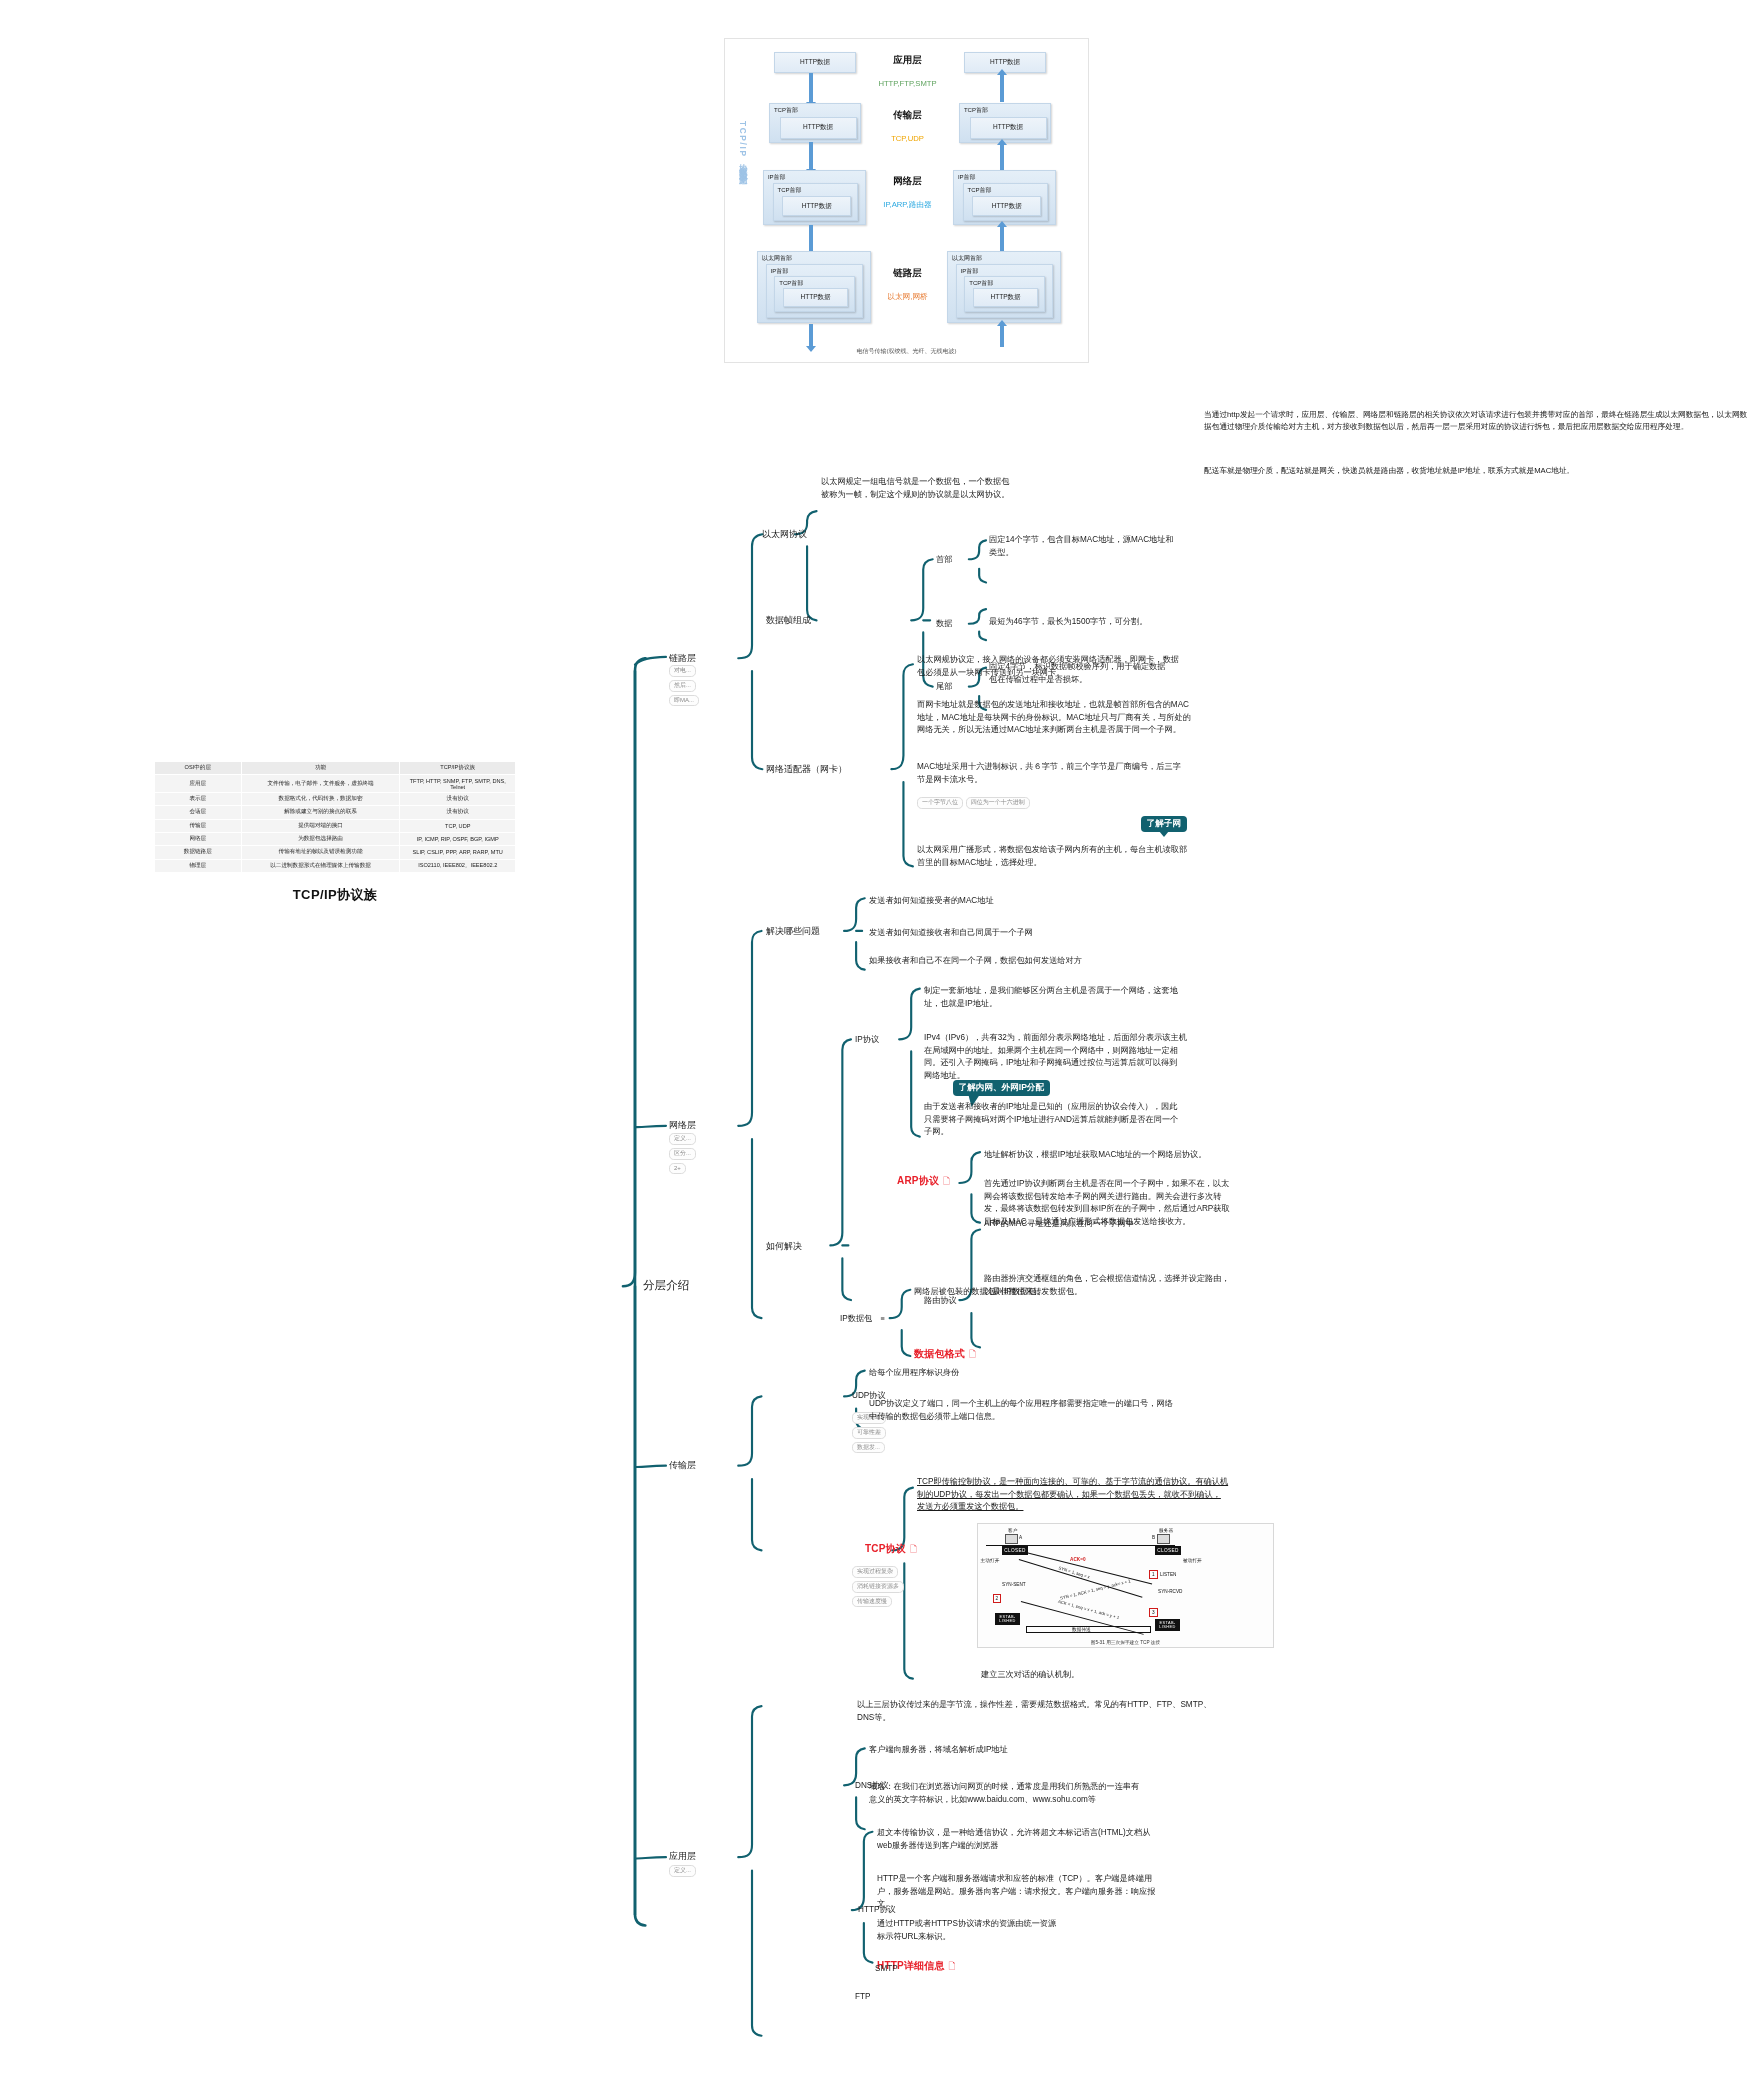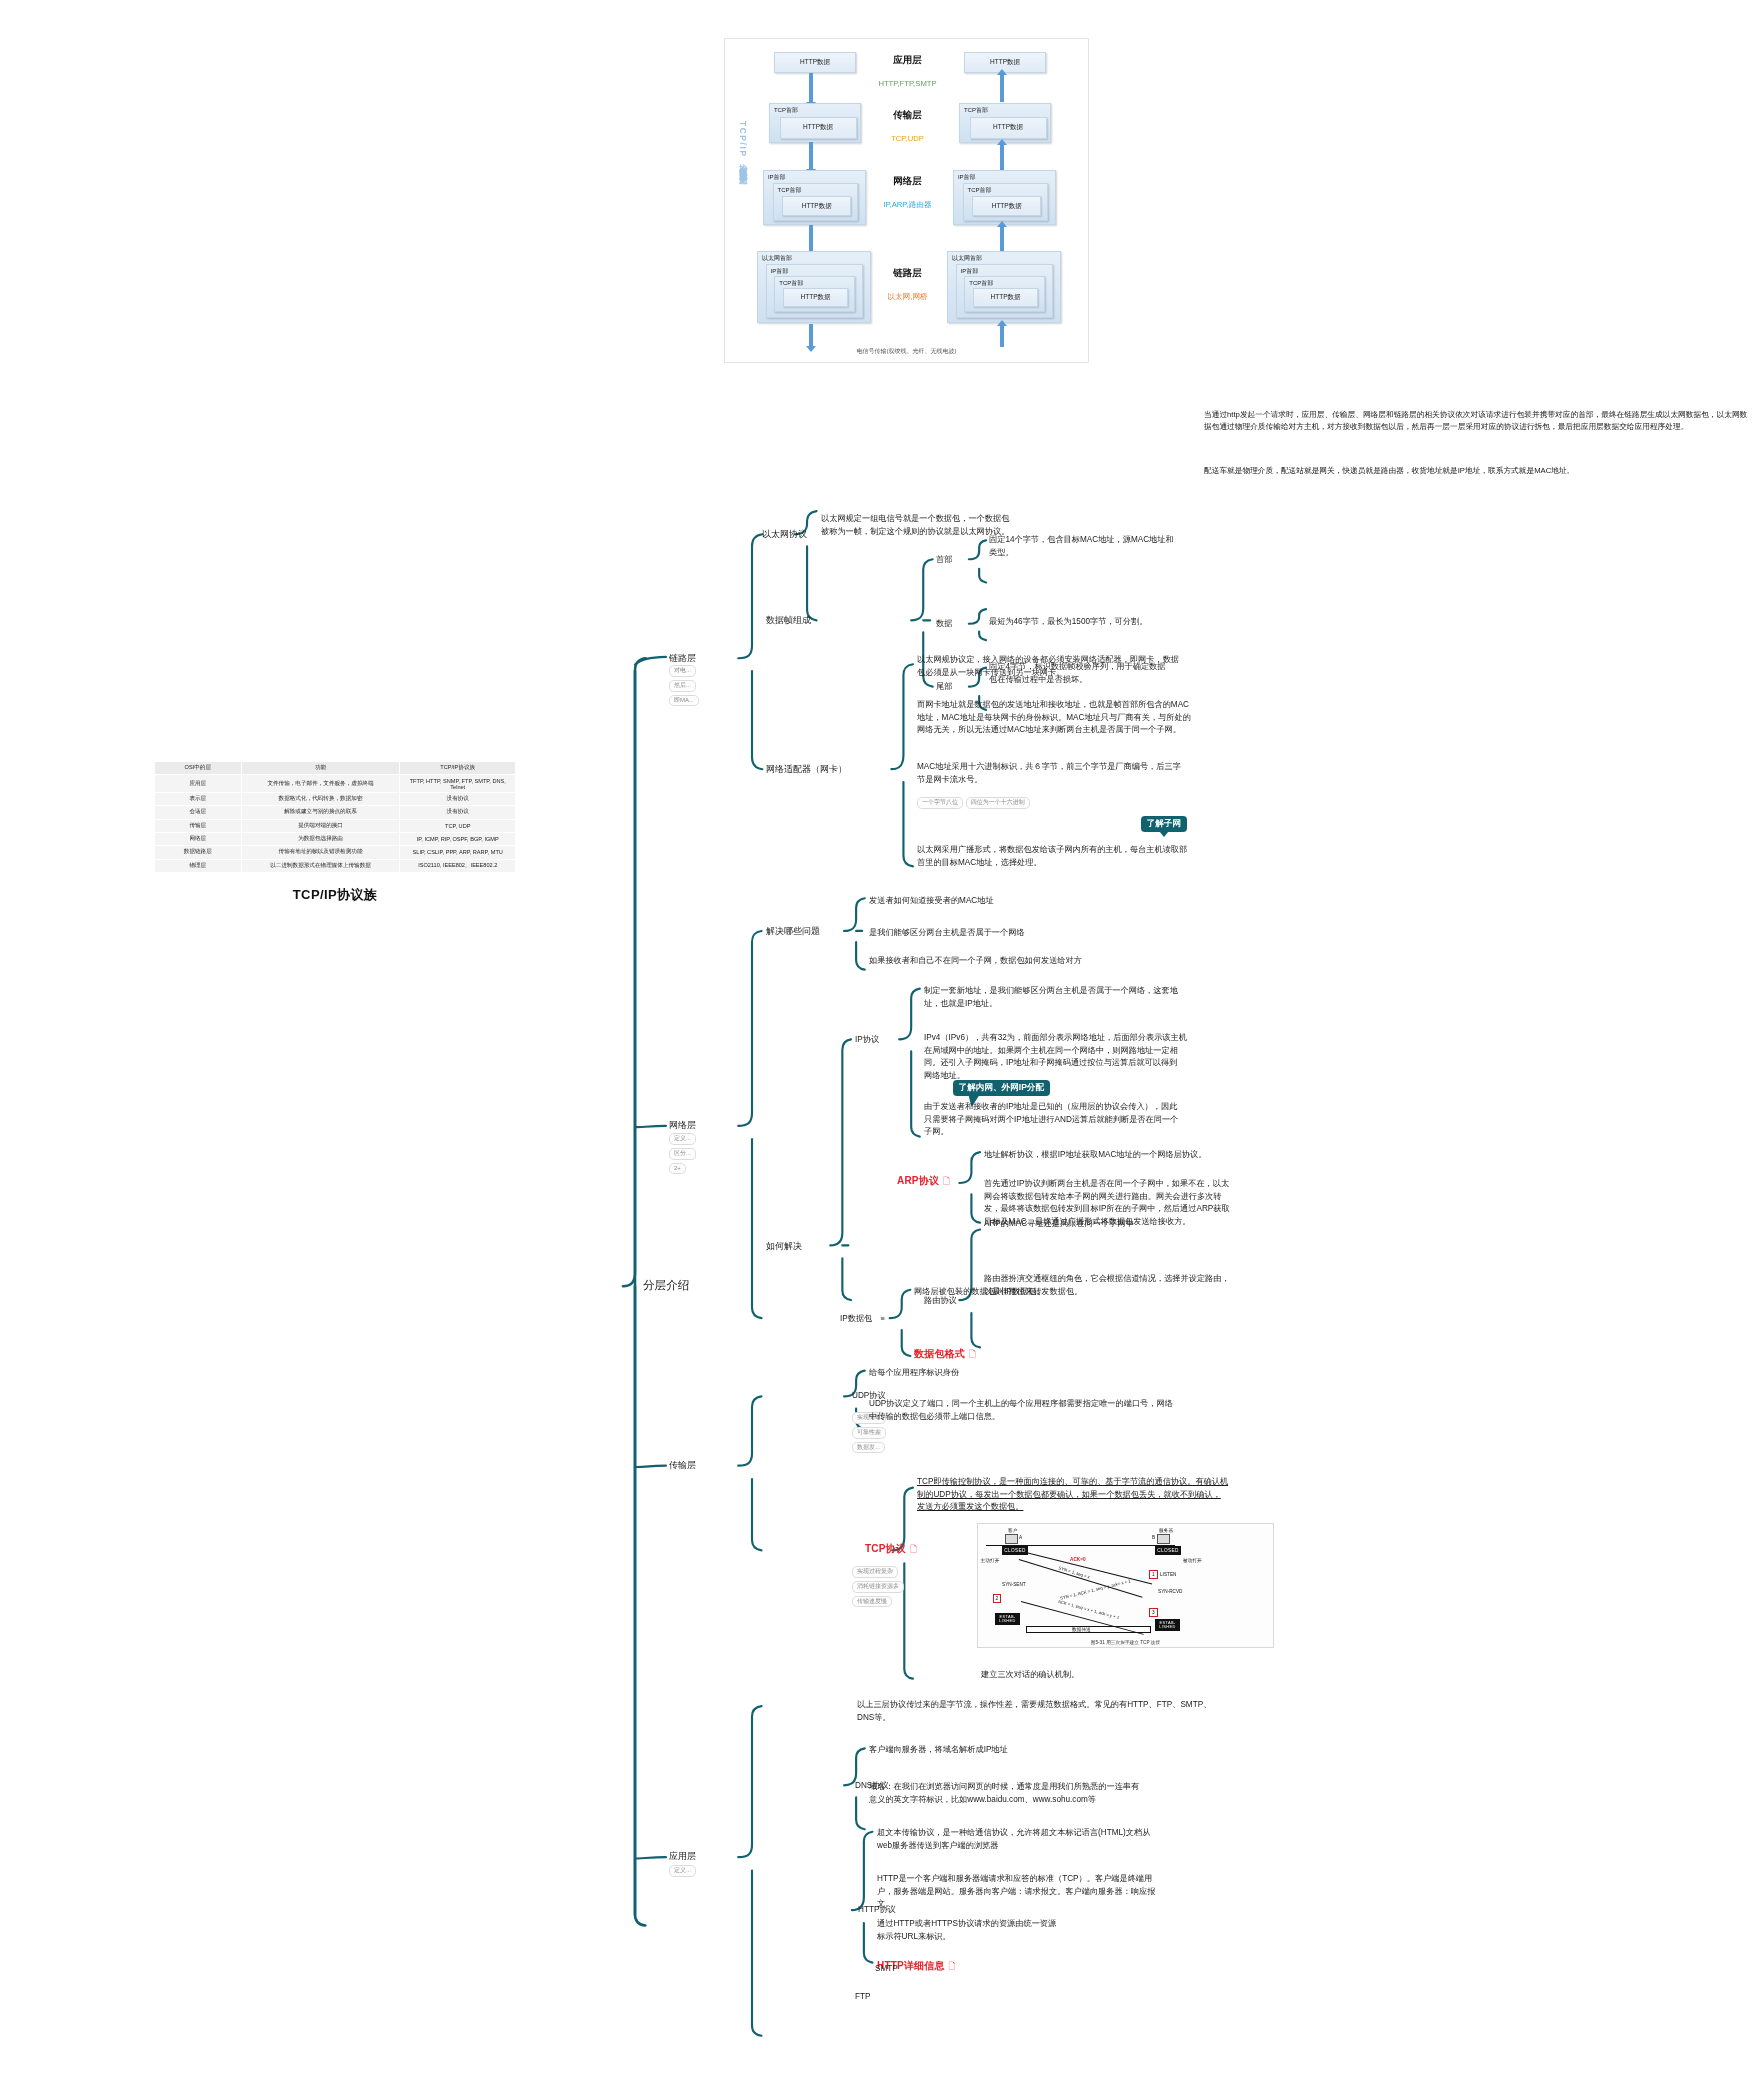--- a/index.html
+++ b/index.html
@@ -357,21 +357,21 @@
   <div class="node root-label" style="left:643px; top:1278px;">分层介绍</div>
 
   <div class="node nlabel" style="left:669px; top:652px;">链路层</div>
   <div class="chips" style="left:669px; top:665px;">
     <span class="chip">对电...</span>
     <span class="chip">然后...</span>
     <span class="chip">即MA...</span>
   </div>
 
   <div class="node nlabel" style="left:762px; top:528px;">以太网协议</div>
-  <div class="node ntext" style="left:821px; top:513px; width:310px;">以太网规定一组电信号就是一个数据包，一个数据包
+  <div class="node ntext" style="left:821px; top:476px; width:310px;">以太网规定一组电信号就是一个数据包，一个数据包
 被称为一帧，制定这个规则的协议就是以太网协议。</div>
 
   <div class="node nlabel" style="left:766px; top:614px;">数据帧组成</div>
 
   <div class="node nlabel sm" style="left:936px; top:554px;">首部</div>
   <div class="node ntext" style="left:989px; top:534px; width:284px;">固定14个字节，包含目标MAC地址，源MAC地址和
 类型。</div>
 
   <div class="node nlabel sm" style="left:936px; top:618px;">数据</div>
   <div class="node ntext" style="left:989px; top:616px; width:284px;">最短为46字节，最长为1500字节，可分割。</div>
@@ -398,21 +398,21 @@
 
   <div class="node nlabel" style="left:669px; top:1119px;">网络层</div>
   <div class="chips" style="left:669px; top:1133px;">
     <span class="chip">定义...</span>
     <span class="chip">区分...</span>
     <span class="chip">2+</span>
   </div>
 
   <div class="node nlabel" style="left:766px; top:925px;">解决哪些问题</div>
   <div class="node ntext" style="left:869px; top:895px; width:344px;">发送者如何知道接受者的MAC地址</div>
-  <div class="node ntext" style="left:869px; top:927px; width:344px;">是我们能够区分两台主机是否属于一个网络</div>
+  <div class="node ntext" style="left:869px; top:927px; width:344px;">发送者如何知道接收者和自己同属于一个子网</div>
   <div class="node ntext" style="left:869px; top:955px; width:344px;">如果接收者和自己不在同一个子网，数据包如何发送给对方</div>
 
   <div class="node nlabel" style="left:766px; top:1240px;">如何解决</div>
 
   <div class="badge tail-left" style="left:953px; top:1080px;">了解内网、外网IP分配</div>
 
   <div class="node nlabel sm" style="left:855px; top:1034px;">IP协议</div>
   <div class="node ntext" style="left:924px; top:985px; width:344px;">制定一套新地址，是我们能够区分两台主机是否属于一个网络，这套地
 址，也就是IP地址。</div>
   <div class="node ntext" style="left:924px; top:1032px; width:344px;">IPv4（IPv6），共有32为，前面部分表示网络地址，后面部分表示该主机

